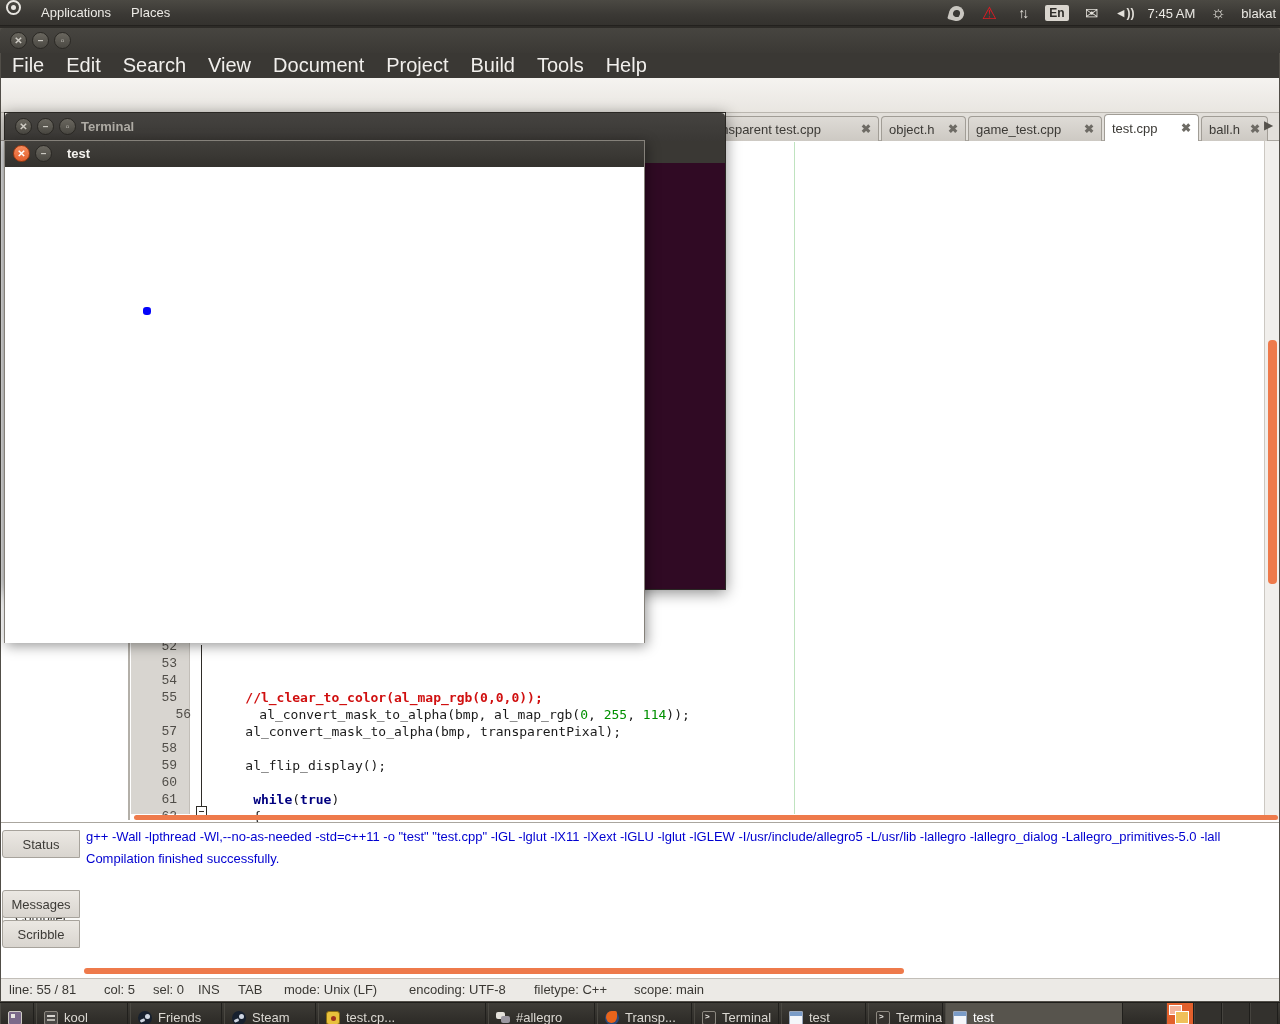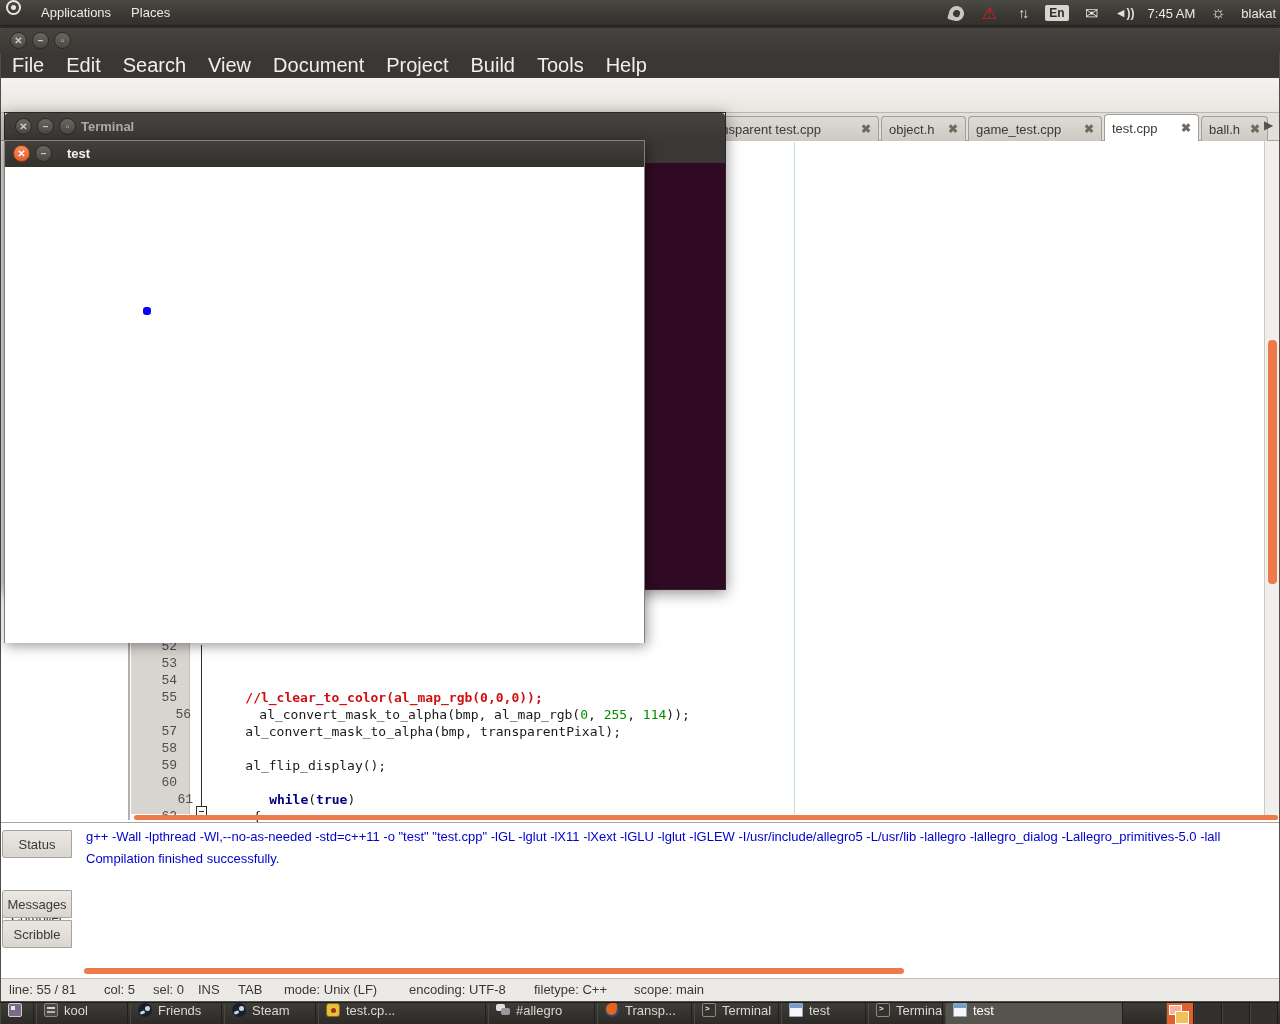--- a/index.html
+++ b/index.html
@@ -80,21 +80,21 @@
   .seg-kw { color:#00007f; font-weight:bold; }
   #fold-vline { left:201px; top:645px; width:1px; height:165px; background:#2e2c28; }
   #fold-box { left:196px; top:806px; width:11px; height:11px; background:#fff; border:1px solid #2e2c28; }
   #fold-box span { position:absolute; left:2px; top:4px; width:5px; height:1px; background:#2e2c28; }
   #ed-vtrack { left:1264px; top:141px; width:15px; height:679px; background:#f1efec; border-left:1px solid #ccc8c2; }
   #ed-vthumb { position:absolute; left:3px; top:199px; width:9px; height:244px; background:#ee7a4b; border-radius:4px; }
   #ed-hthumb { left:134px; top:815px; width:1144px; height:5px; background:#ee7a4b; border-radius:3px; }
 
   
   #g-msgwin { left:1px; top:822px; width:1278px; height:156px; background:#fff; border-top:1px solid #aaa69f; }
-  .msg-tab { position:absolute; left:2px; width:70px; height:28px; background:linear-gradient(#ebe8e3,#d9d5cf);
+  .msg-tab { position:absolute; left:2px; width:78px; height:28px; background:linear-gradient(#ebe8e3,#d9d5cf);
     border:1px solid #a7a39c; border-radius:3px 0 0 3px; font-size:13px; color:#3c3a36;
     display:flex; align-items:center; justify-content:center; }
   .msg-tab.active { background:#fafaf8; border-right-color:#fafaf8; }
   .msg-line { position:absolute; left:86px; width:1190px; height:20px; font-size:13px; color:#0000d0; white-space:nowrap; overflow:hidden; }
   #msg-hscroll { left:84px; top:968px; width:820px; height:6px; background:#ee7a4b; border-radius:3px; }
 
   
   #g-statusbar { left:1px; top:978px; width:1278px; height:23px; background:#eceae6; border-top:1px solid #c2beb8; }
   .sb-item { position:absolute; top:3px; font-size:13px; color:#3a3834; white-space:nowrap; }
 
@@ -110,21 +110,21 @@
   #test-win { left:4px; top:140px; width:641px; height:503px; border:1px solid #85817a; box-shadow:2px 3px 12px rgba(0,0,0,.4); }
   #w-titlebar { position:absolute; left:0; top:0; width:100%; height:26px;
     background:linear-gradient(#42403c,#33312d); color:#f4f2ee; font-weight:bold; font-size:13px; }
   #w-titlebar .title { position:absolute; left:62px; top:5px; }
   #w-titlebar .wbtns { top:4px; left:8px; }
   #w-content { position:absolute; left:0; top:26px; width:100%; height:476px; background:#fff; }
   #blue-dot { position:absolute; left:138px; top:140px; width:8px; height:8px; background:#0404fa; border-radius:40%; }
 
   
   #taskbar { left:0; top:1002px; width:1280px; height:22px; background:linear-gradient(#3e3c37,#2c2a26); border-top:1px solid #1e1d1a; }
-  .tb-cell { position:absolute; top:0; height:22px; display:flex; align-items:flex-start; gap:6px; padding-left:7px;
+  .tb-cell { position:absolute; top:0; height:22px; display:flex; align-items:flex-end; gap:6px; padding-left:7px;
     border-right:1px solid #201f1c; border-left:1px solid #4a4842; font-size:13px; color:#dbd8d2; overflow:hidden; white-space:nowrap; }
   .tb-cell.active { background:#57544d; color:#fff; }
   .tbi { display:inline-block; width:14px; height:14px; flex:0 0 14px; position:relative; }
   .tbi-desktop { background:#7b6a8a; border:1px solid #cfccc5; border-radius:2px; }
   .tbi-desktop::after { content:""; position:absolute; inset:2px 6px 6px 2px; background:#e8e6e1; }
   .tbi-kool { background:#4a4845; border:1px solid #8c8880; border-radius:2px; }
   .tbi-kool::after { content:""; position:absolute; left:2px; right:2px; top:3px; height:2px; background:#d8d5d0; box-shadow:0 4px 0 #b8b5ae; }
   .tbi-steam { background:#17202e; border-radius:50%; }
   .tbi-steam::after { content:""; position:absolute; left:7px; top:3px; width:5px; height:5px; background:#cfd6e2; border-radius:50%; }
   .tbi-steam::before { content:""; position:absolute; left:2px; top:8px; width:5px; height:3px; background:#cfd6e2; border-radius:2px; transform:rotate(-20deg); }
@@ -359,21 +359,21 @@
       <div class="crow abs" style="top: 757px;">
         <span class="lnum">59</span>
         <span class="fpad"></span>
         <span class="codetext"><span class="seg-n">    al_flip_display();</span></span>
       </div>
       <div class="crow abs" style="top: 774px;">
         <span class="lnum">60</span>
         <span class="fpad"></span>
         <span class="codetext"></span>
       </div>
-      <div class="crow abs" style="top: 791px; padding-left: 16px;">
+      <div class="crow abs" style="top: 791px;">
         <span class="lnum">61</span>
         <span class="fpad"></span>
         <span class="codetext"><span class="seg-n">     </span><span class="seg-kw">while</span><span class="seg-n">(</span><span class="seg-kw">true</span><span class="seg-n">)</span></span>
       </div>
       <div class="crow abs" style="top: 808px;">
         <span class="lnum">62</span>
         <span class="fpad"></span>
         <span class="codetext"><span class="seg-n">     {</span></span>
       </div>
     </div>

